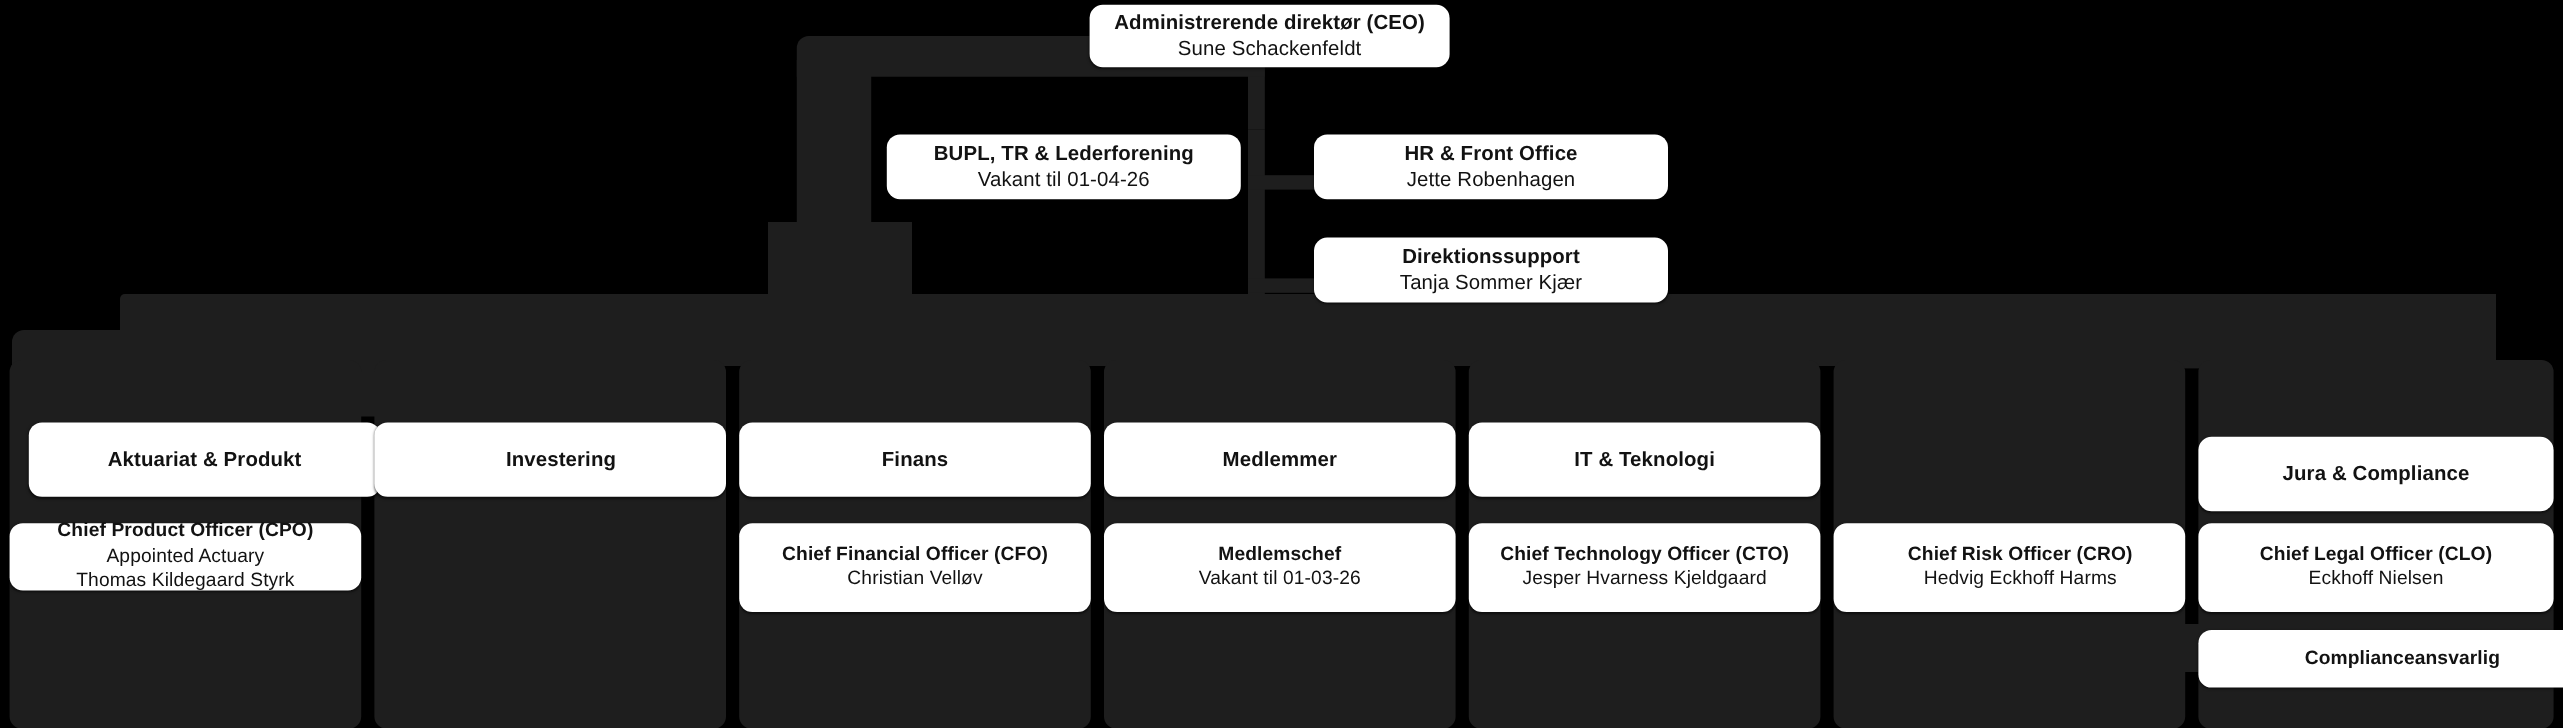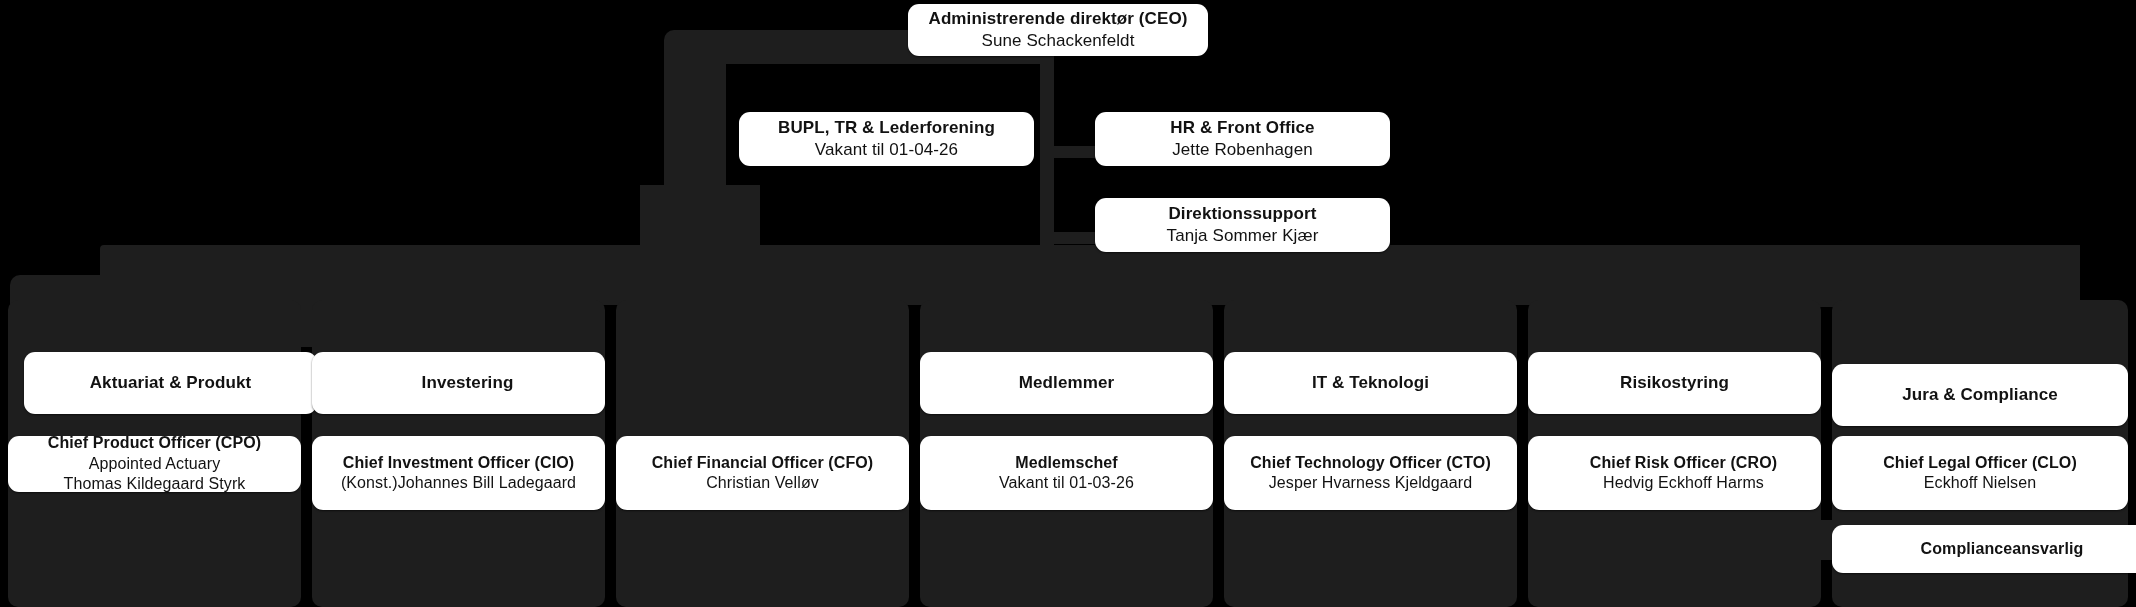--- a/index.html
+++ b/index.html
@@ -100,43 +100,39 @@
     <span class="t">Direktionssupport</span>
     <span class="s">Tanja Sommer Kjær</span>
   </div>
 
   <div class="card dept" style="left:8px;top:352px;width:293px;height:62px;margin-left:16px;">
     <span class="t">Aktuariat &amp; Produkt</span>
   </div>
   <div class="card dept" style="left:312px;top:352px;width:293px;height:62px;padding-left:28px;">
     <span class="t">Investering</span>
   </div>
+  <div class="card dept" style="left:616px;top:352px;width:293px;height:62px;">
+    <span class="t">Finans</span>
+  </div>
   <div class="card dept" style="left:920px;top:352px;width:293px;height:62px;">
     <span class="t">Medlemmer</span>
   </div>
   <div class="card dept" style="left:1224px;top:352px;width:293px;height:62px;">
     <span class="t">IT &amp; Teknologi</span>
-  </div>
-  <div class="card dept" style="left:1528px;top:352px;width:293px;height:62px;">
-    <span class="t">Risikostyring</span>
   </div>
   <div class="card dept" style="left:1832px;top:352px;width:296px;height:62px;margin-top:12px;">
     <span class="t">Jura &amp; Compliance</span>
   </div>
 
   <div class="card small" style="left:8px;top:436px;width:293px;height:56px;">
     <span class="t">Chief Product Officer (CPO)</span>
     <span class="s">Appointed Actuary</span>
     <span class="s">Thomas Kildegaard Styrk</span>
   </div>
 
-  <div class="card small" style="left:312px;top:436px;width:293px;height:74px;">
-    <span class="t">Chief Investment Officer (CIO)</span>
-    <span class="s">(Konst.)Johannes Bill Ladegaard</span>
-  </div>
 
   <div class="card small" style="left:616px;top:436px;width:293px;height:74px;">
     <span class="t">Chief Financial Officer (CFO)</span>
     <span class="s">Christian Velløv</span>
   </div>
 
   <div class="card small" style="left:920px;top:436px;width:293px;height:74px;">
     <span class="t">Medlemschef</span>
     <span class="s">Vakant til 01-03-26</span>
   </div>

